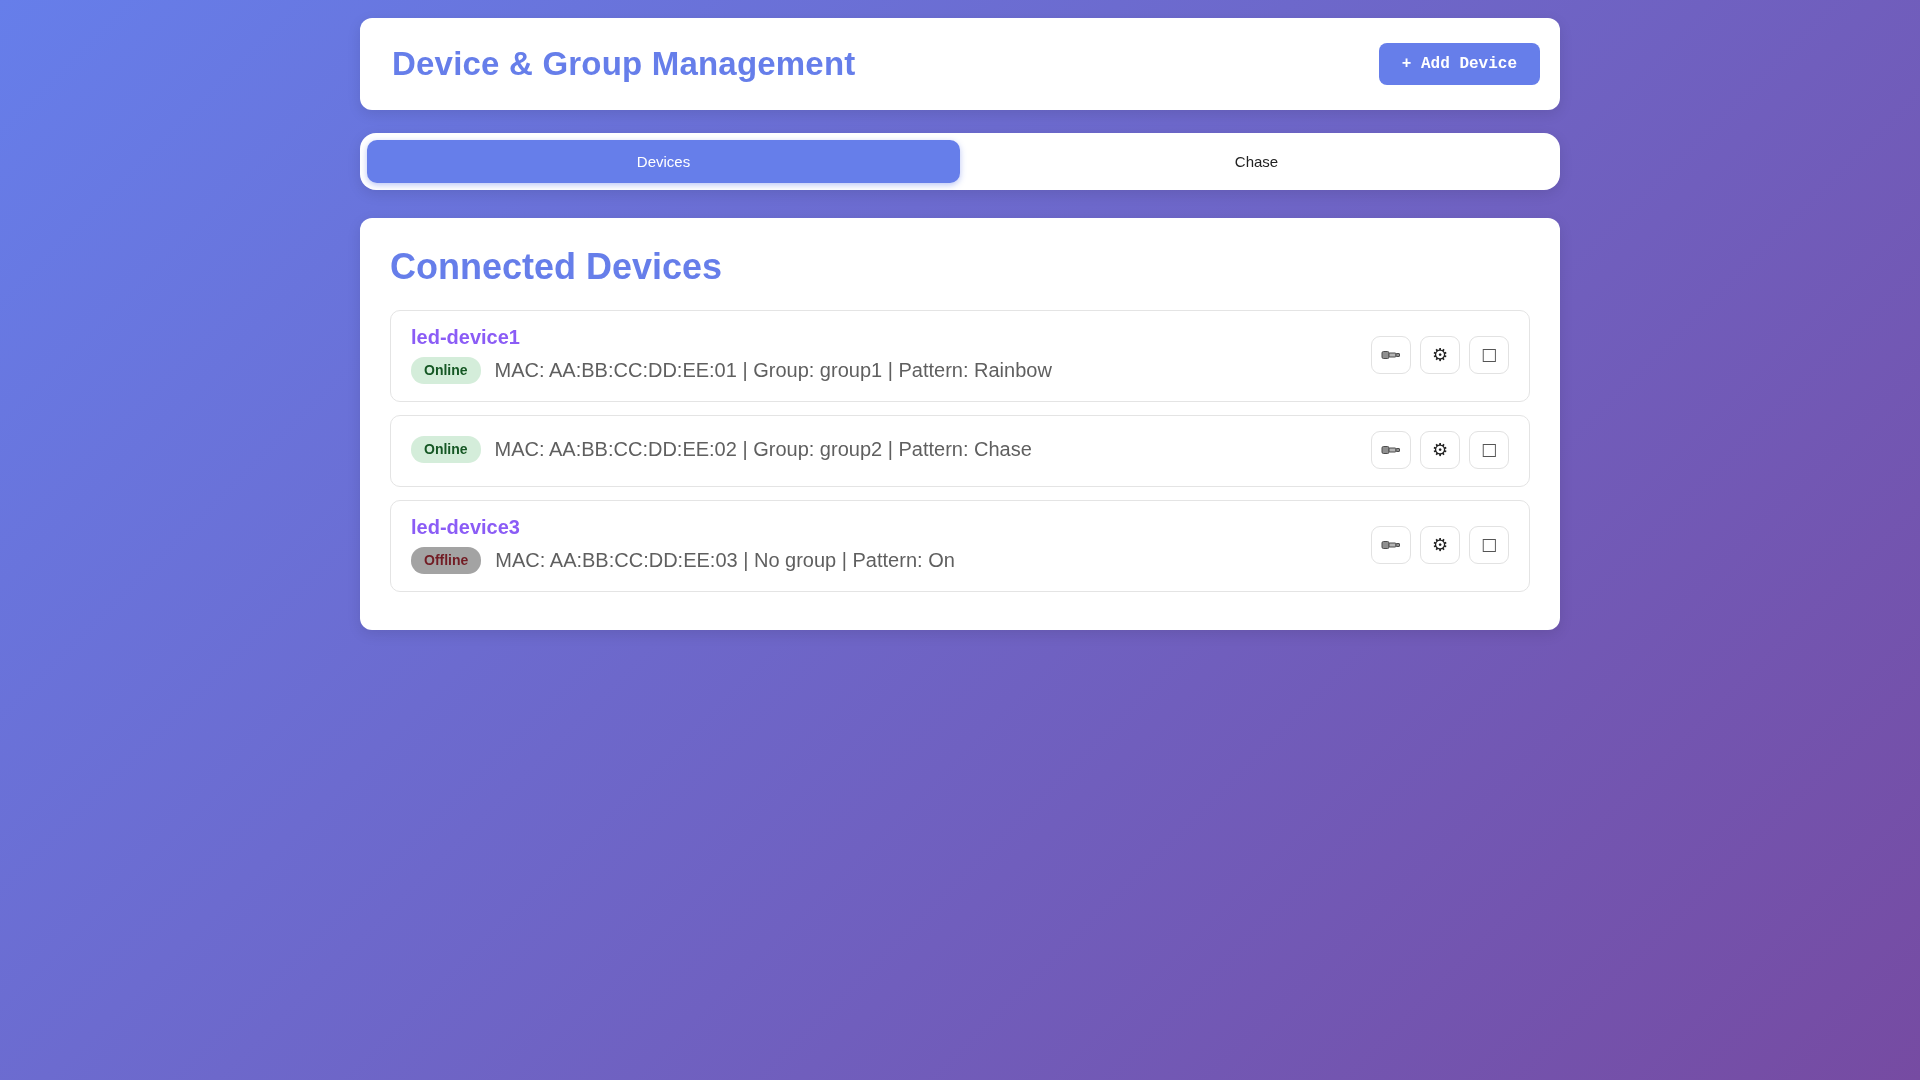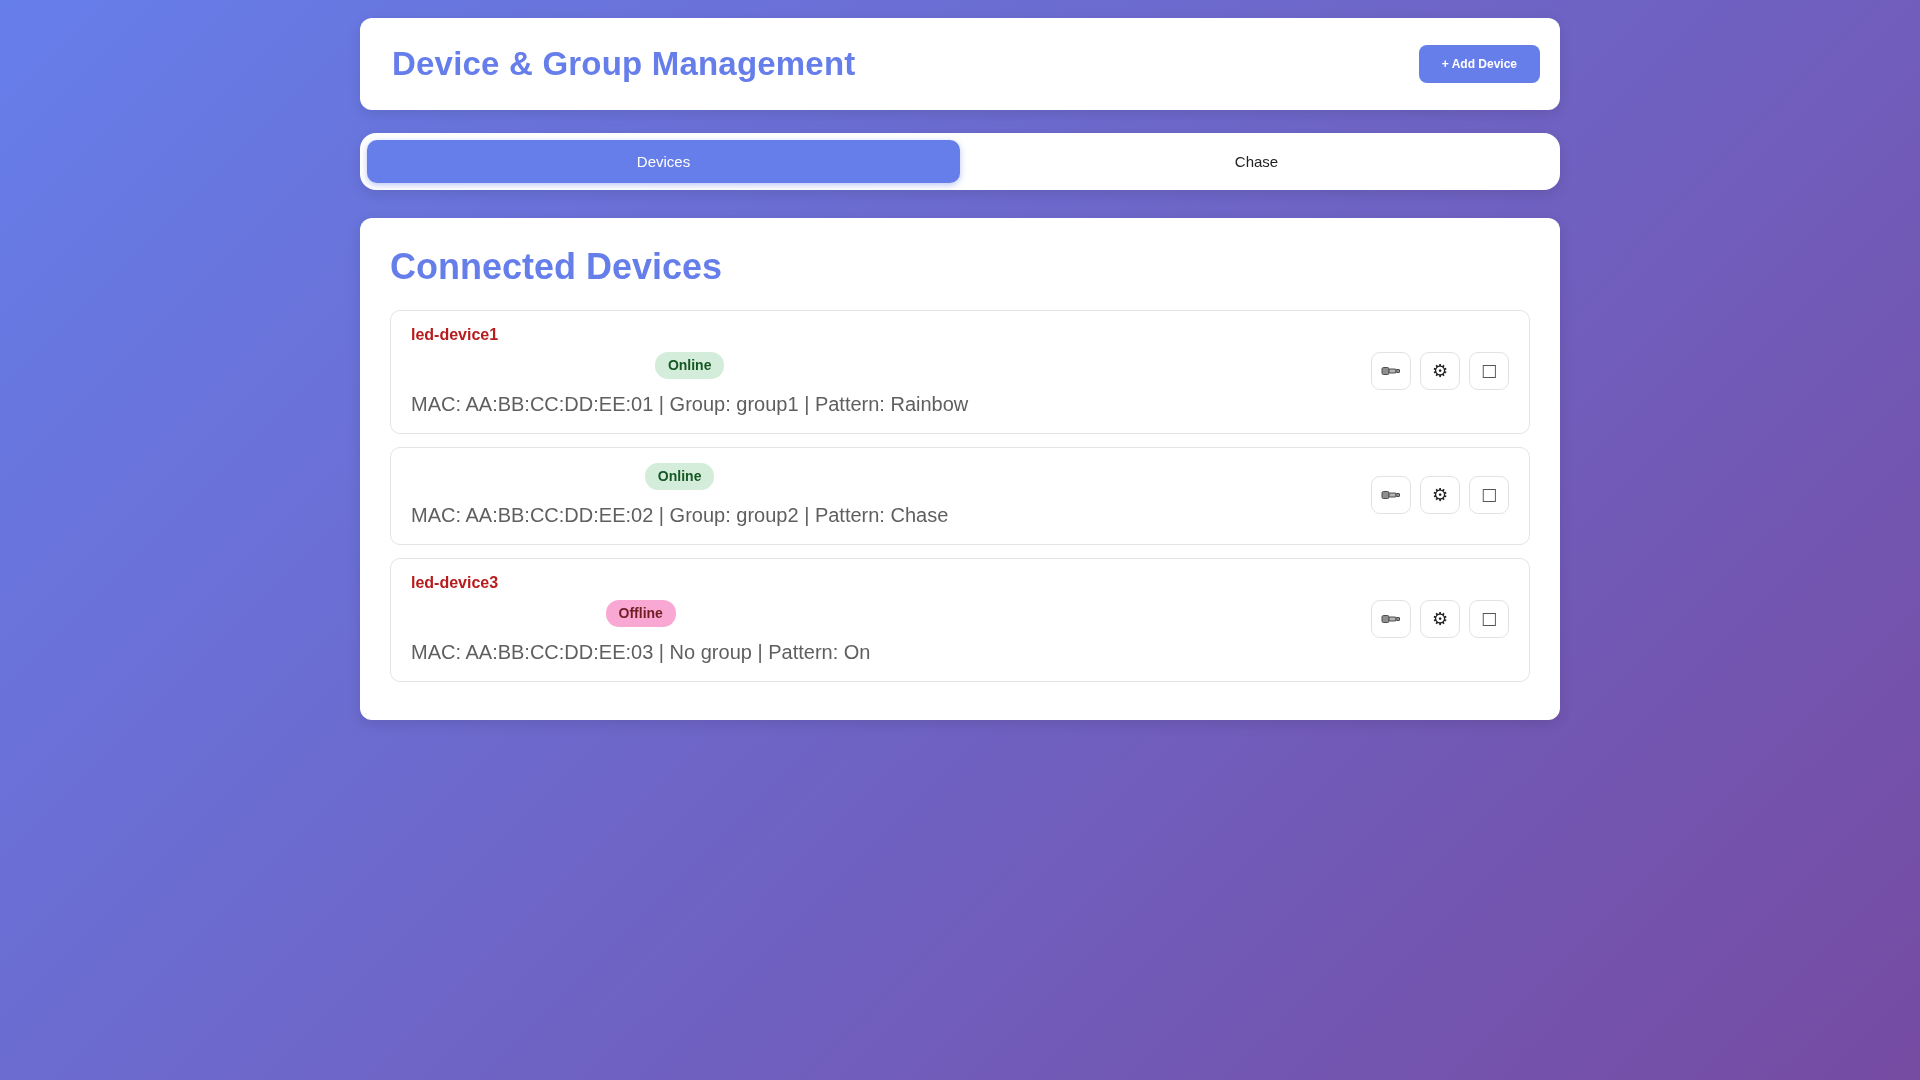--- a/index.html
+++ b/index.html
@@ -27,22 +27,22 @@
   .page-title {
     font-size: 33px;
     font-weight: bold;
     color: #667eea;
     letter-spacing: 0.2px;
   }
   .add-btn {
     background: #667eea;
     color: #ffffff;
     border: none;
-    font-family: Liberation Sans, sans-serif;
-    font-size: 12px;
+    font-family: Liberation Mono, monospace;
+    font-size: 16px;
     font-weight: bold;
     padding: 12px 23px;
     border-radius: 8px;
     cursor: pointer;
   }
   
   .tabs-card {
     border-radius: 16px;
     padding: 7px;
     display: flex;
@@ -77,26 +77,26 @@
     border-radius: 10px;
     padding: 15px 20px 17px 20px;
     margin-bottom: 13px;
     display: flex;
     align-items: center;
     justify-content: space-between;
     background: #ffffff;
   }
   .device-row:last-child { margin-bottom: 0; }
   .device-name {
-    font-size: 16px;
-    font-weight: bold;
-    color: #b91c1c;
+    font-size: 20px;
+    font-weight: bold;
+    color: #8b5cf6;
     margin-bottom: 8px;
   }
-  .device-meta-row { display: flex; align-items: center; gap: 14px; flex-direction: column; }
+  .device-meta-row { display: flex; align-items: center; gap: 14px; }
   .badge {
     font-size: 14px;
     font-weight: bold;
     padding: 4px 13px;
     border-radius: 13px;
     line-height: 1.35;
   }
   .device-meta { font-size: 20px; color: #5f5f5f; }
   .device-actions { display: flex; gap: 9px; }
   .icon-btn {
@@ -178,21 +178,21 @@
       <button class="icon-btn">
         <span class="square-glyph">□</span>
       </button>
     </div>
   </div>
 
   <div class="device-row">
     <div class="device-info">
       <div class="device-name">led-device3</div>
       <div class="device-meta-row">
-        <span class="badge" style="background: #f9a8d4; color: rgb(114, 28, 36);">Offline</span>
+        <span class="badge" style="background: #a3a3a3; color: rgb(114, 28, 36);">Offline</span>
         <span class="device-meta">MAC: AA:BB:CC:DD:EE:03 | No group | Pattern: On</span>
       </div>
     </div>
     <div class="device-actions">
       <button class="icon-btn">
         <svg width="20" height="14" viewBox="0 0 20 14">
           <rect x="1" y="3.5" width="7" height="7" rx="1.5" fill="#8f8f8f" stroke="#4d4d4d" stroke-width="1"></rect>
           <rect x="8" y="5" width="7" height="4" rx="1" fill="#b5b5b5" stroke="#4d4d4d" stroke-width="1"></rect>
           <rect x="15" y="5.5" width="3.5" height="3" rx="0.5" fill="#8f8f8f" stroke="#4d4d4d" stroke-width="1"></rect>
         </svg>

